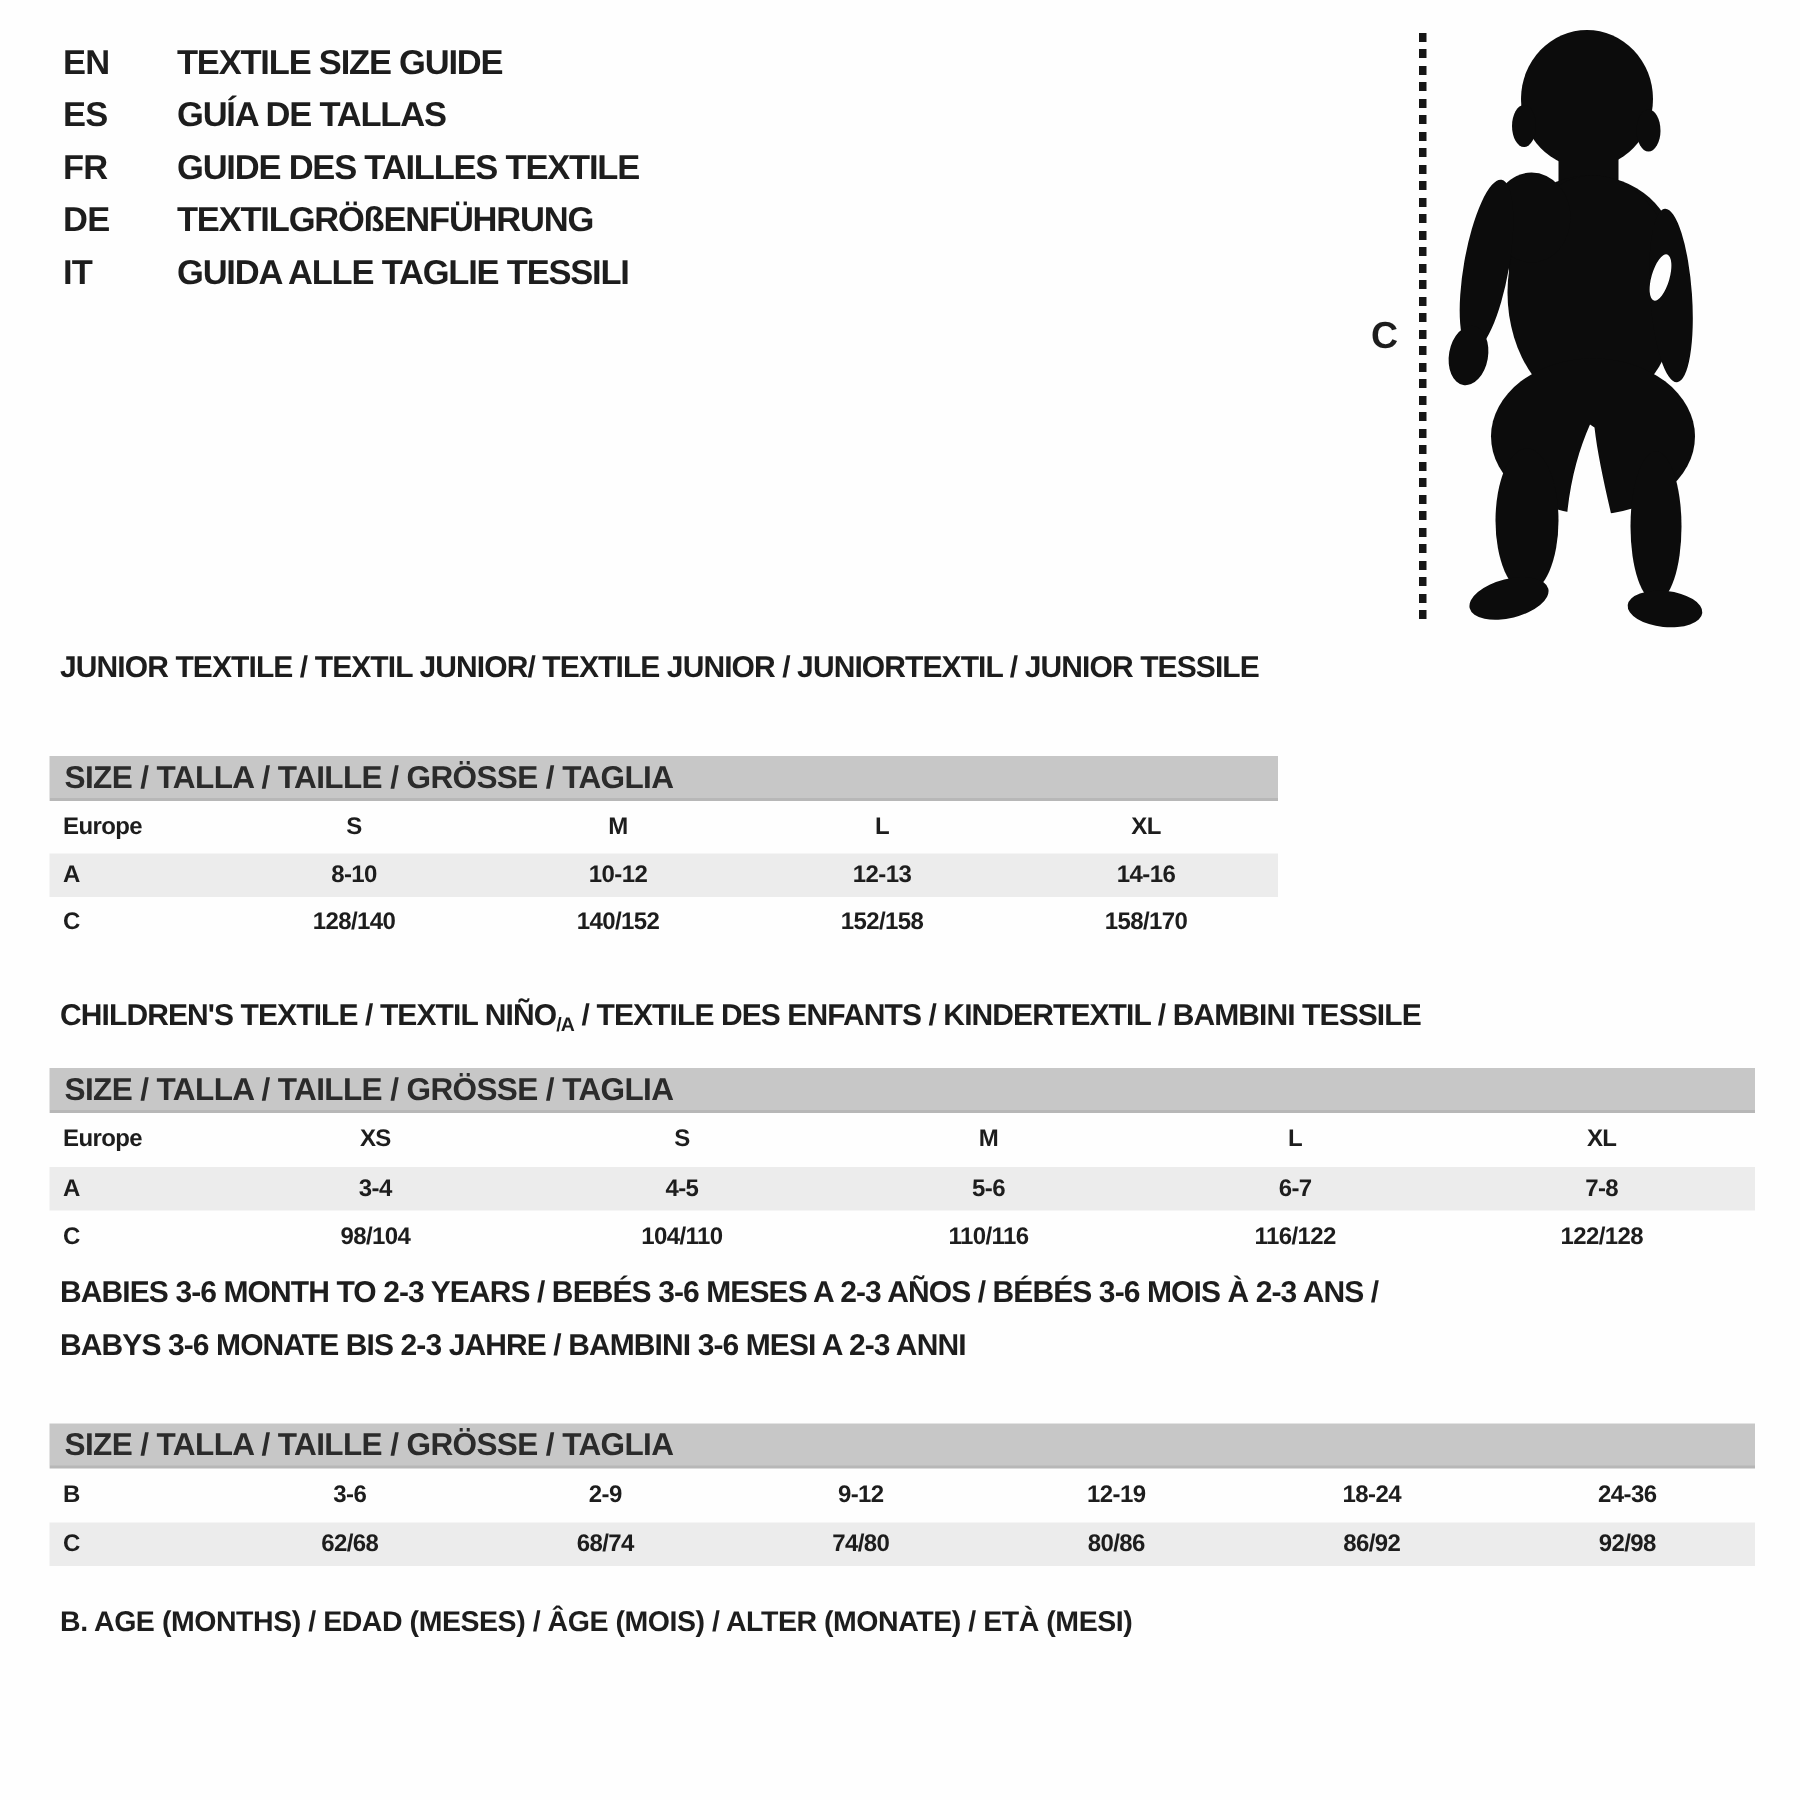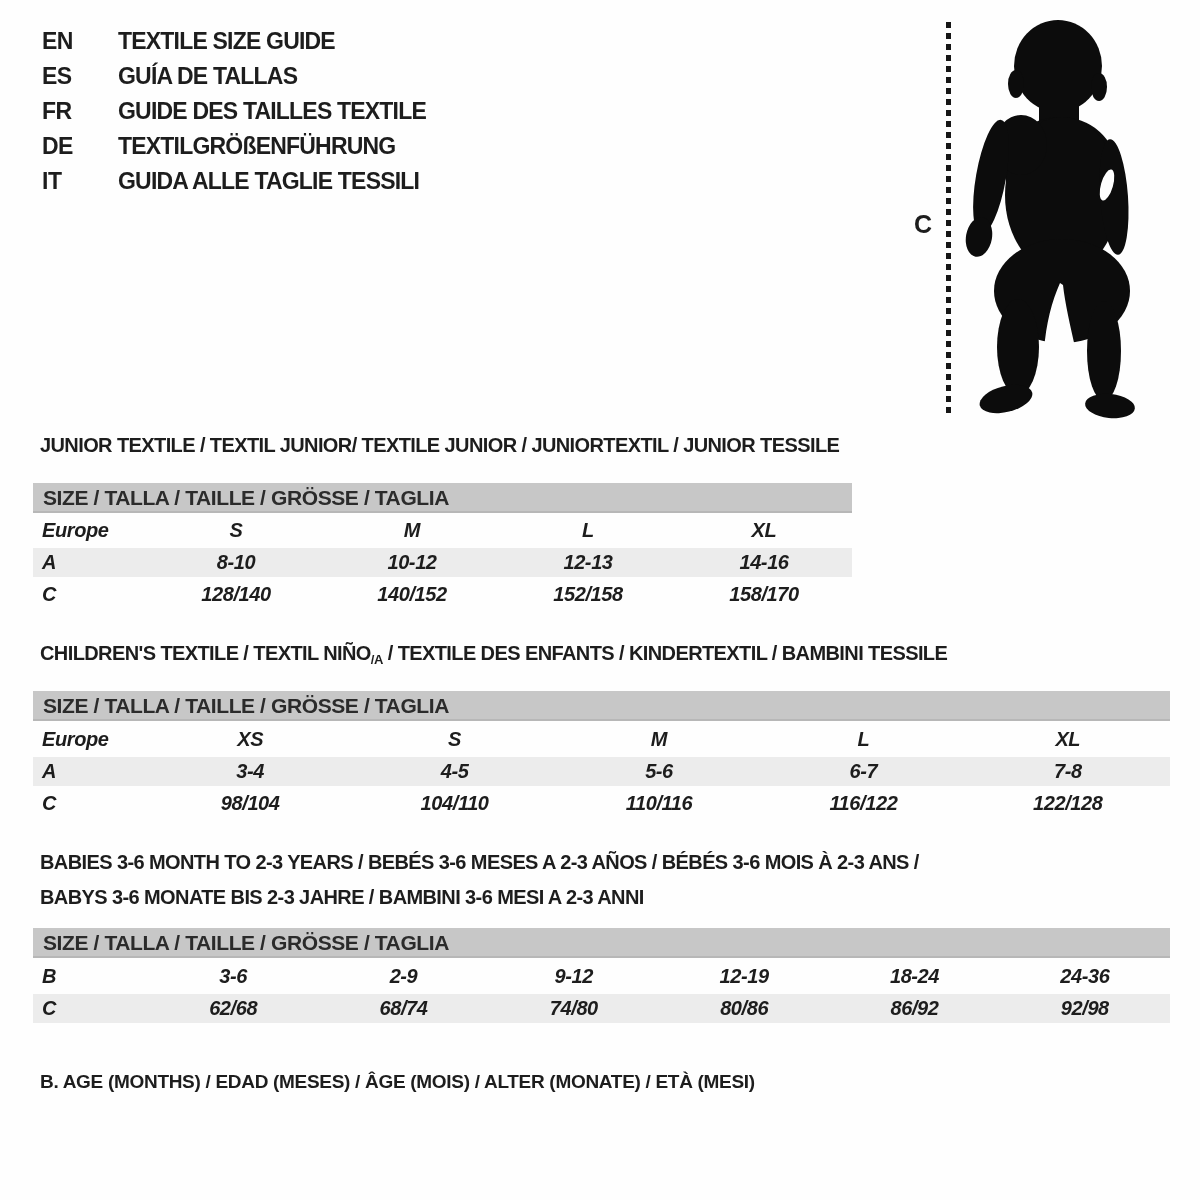--- a/index.html
+++ b/index.html
@@ -22,41 +22,42 @@
     left:946px;top:22px;width:5px;height:393px;
     background:repeating-linear-gradient(to bottom,#161616 0 6px,transparent 6px 11px);
   }
   .measure-label{left:908px;top:210px;width:30px;text-align:center;
     font-size:25px;font-weight:700;}
   .toddler{left:963px;top:15px;width:180px;height:410px;}
 
   
   .sec-title{left:40px;font-size:20px;font-weight:700;letter-spacing:-0.6px;white-space:nowrap;}
   .t-junior{top:434px;}
-  .t-children{top:642px;}
+  .t-children{top:666px;}
   .t-babies1{top:851px;}
   .t-babies2{top:886px;}
   .sub-sup{font-size:13px;vertical-align:-4px;letter-spacing:-0.5px;}
 
   
   .tbl{left:33px;}
   .tbl-junior{top:483px;width:819px;}
   .tbl-children{top:691px;width:1137px;}
   .tbl-babies{top:928px;width:1137px;}
   .thead{
     height:30px;background:#c7c7c7;display:flex;align-items:center;
     padding-left:10px;box-sizing:border-box;
     font-size:21px;font-weight:700;letter-spacing:-0.4px;color:#2b2b2b;
     box-shadow:inset 0 -2px 0 rgba(0,0,0,0.08);
+    margin-top:21px;
   }
   .row{display:grid;align-items:center;}
   .cols-4{grid-template-columns:115px repeat(4,1fr);}
   .cols-5{grid-template-columns:115px repeat(5,1fr);}
   .cols-6{grid-template-columns:115px repeat(6,1fr);}
-  .row .cell{text-align:center;font-size:20px;font-weight:700;letter-spacing:-0.4px;font-style:italic;}
+  .row .cell{text-align:center;font-size:16px;font-weight:700;letter-spacing:-0.4px;}
   .row .lbl{text-align:left;padding-left:9px;}
   .h35{height:35px;} .h34{height:34px;} .h29{height:29px;} .h36{height:36px;}
   .shaded{background:#ececec;}
 
   
   .legend{left:40px;top:1064px;}
   .legend-line{height:35px;display:flex;align-items:center;
     font-size:19px;font-weight:700;letter-spacing:-0.3px;white-space:nowrap;}
 </style>
 </head>

